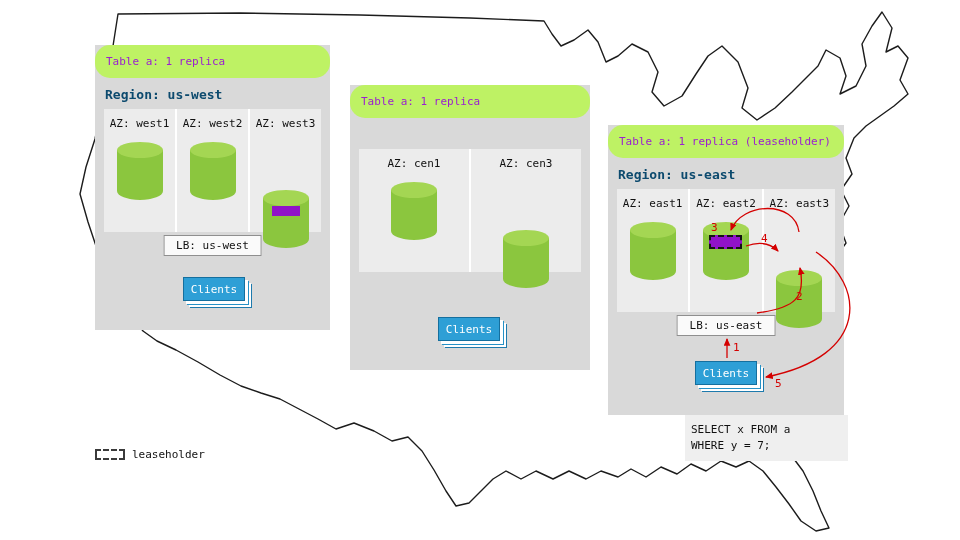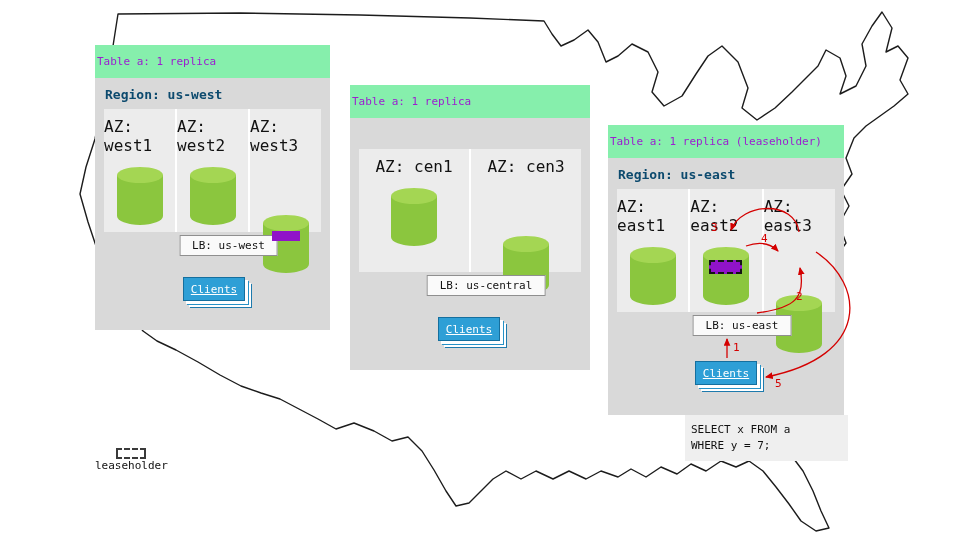--- a/index.html
+++ b/index.html
@@ -6,51 +6,51 @@
   html,body { width:960px; height:540px; background:#ffffff; }
   body { font-family:"DejaVu Sans Mono","Liberation Mono",monospace; }
   .stage { position:relative; width:960px; height:540px; overflow:hidden; }
 
   
   .map { position:absolute; left:0; top:0; z-index:0; }
   .map path { fill:none; stroke:#1c1c1c; stroke-width:1.4; stroke-linejoin:round; }
 
   
   .panel { position:absolute; background:#d9d9d9; z-index:1; }
-  .panel-header { position:absolute; left:0; top:0; right:0; height:33px; background:#86efac;
-                  line-height:33px; padding-left:2px; font-size:11px; color:#9b1fd0; }
+  .panel-header { position:absolute; left:0; top:0; right:0; height:33px; background:#bef264;
+                  line-height:33px; padding-left:11px; font-size:11px; color:#9b1fd0;border-radius:15px; }
   .region-title { position:absolute; left:10px; top:42px; font-size:13px; font-weight:bold; color:#0c4a6e; }
   .az-box { position:absolute; left:9px; top:64px; right:9px; height:123px; background:#ececec; display:flex; }
   .az-col { flex:1; display:flex; flex-direction:column; align-items:center; padding-top:8px;
             border-right:2px solid #ffffff; }
   .az-col:last-child { border-right:none;gap:48px; }
-  .az-label { font-size:16px; color:#111; margin-bottom:4px; }
+  .az-label { font-size:11px; color:#111; margin-bottom:4px; }
 
   
   .cyl { position:relative; width:46px; height:58px; margin-top:8px; }
   .cyl-body { position:absolute; left:0; top:8px; width:46px; height:50px; background:#8bc63e;
               border-radius:0 0 23px 23px / 0 0 9px 9px; }
   .cyl-top { position:absolute; left:0; top:0; width:46px; height:16px; background:#a4d653;
              border-radius:50%; z-index:2; }
   .chip { position:absolute; z-index:3; left:9px; top:16px; width:28px; height:10px; background:#9013c9; }
   .chip.leaseholder { left:6px; top:13px; width:33px; height:14px; border:2px dashed #141414; }
 
   .lb { position:absolute; left:50%; transform:translateX(-50%); top:190px; height:21px; line-height:19px;
-        background:#fafafa; border:1px solid #8f8f8f; font-size:11px; color:#111; padding:0 12px; white-space:nowrap;margin-left:16px; }
+        background:#fafafa; border:1px solid #8f8f8f; font-size:11px; color:#111; padding:0 12px; white-space:nowrap; }
 
   .clients { position:absolute; z-index:1; width:62px; height:24px; background:#2e9fd6; border:1px solid #156f9e;
              color:#ffffff; font-size:11px; display:flex; align-items:center; justify-content:center;
-             box-shadow: 3px 3px 0 0 #ffffff, 4px 4px 0 0 #2691c6, 6px 6px 0 0 #ffffff, 7px 7px 0 0 #1d7aad; text-decoration: underline; }
+             box-shadow: 3px 3px 0 0 #ffffff, 4px 4px 0 0 #2691c6, 6px 6px 0 0 #ffffff, 7px 7px 0 0 #1d7aad; }
 
   
   .sql-box { position:absolute; left:685px; top:415px; width:163px; min-height:44px; background:#efefef;
              padding:7px 6px; font-size:11px; line-height:1.45; color:#111; z-index:1; }
 
   
-  .legend { position:absolute; left:95px; top:448px; display:flex; align-items:center; z-index:1;flex-direction:column; }
+  .legend { position:absolute; left:95px; top:448px; display:flex; align-items:center; gap:7px; z-index:1; }
   .legend-chip { width:30px; height:11px; background:#ffffff; border:2px dashed #3a3a3a; }
   .legend-label { font-size:11px; color:#111; }
 
   
   .arrows { position:absolute; left:0; top:0; z-index:5; pointer-events:none; }
   .arrows path.flow { fill:none; stroke:#d40000; stroke-width:1.3; }
   .arrows text { fill:#d40000; font-size:11px; font-family:"DejaVu Sans Mono","Liberation Mono",monospace; }
 </style>
 </head>
 <body>
@@ -107,21 +107,20 @@
         </div>
       </div>
       <div class="az-col">
         <div class="az-label">AZ: cen3</div>
         <div class="cyl">
           <div class="cyl-top"></div>
           <div class="cyl-body"></div>
         </div>
       </div>
     </div>
-    <div class="lb">LB: us-central</div>
     <div class="clients" style="left:88px;top:232px">Clients</div>
   </section>
 
   <section class="panel" style="left:608px;top:125px;width:236px;height:290px">
     <header class="panel-header">
       <span>Table a: 1 replica (leaseholder)</span>
     </header>
     <div class="region-title">Region: us-east</div>
     <div class="az-box">
       <div class="az-col">

